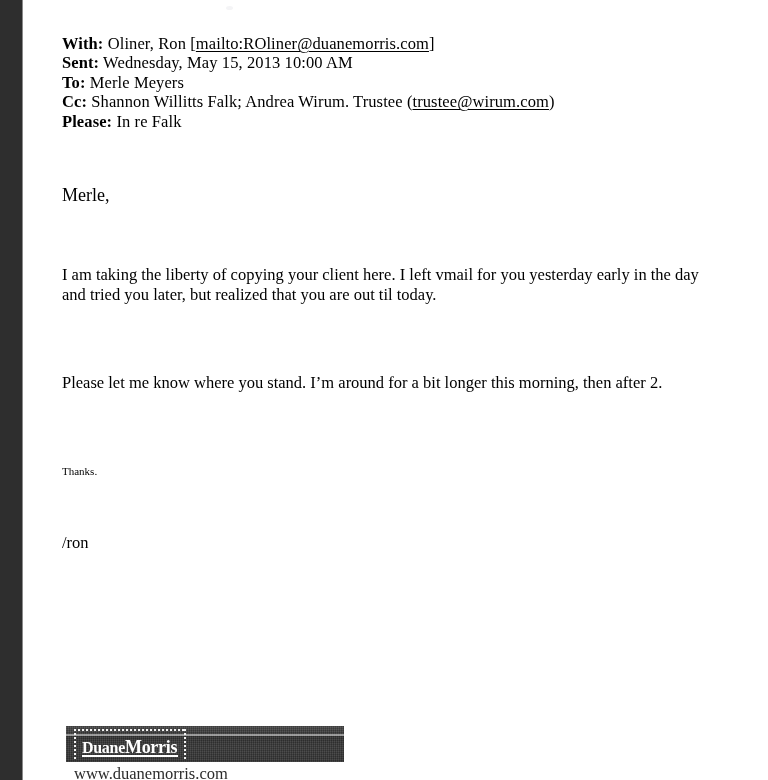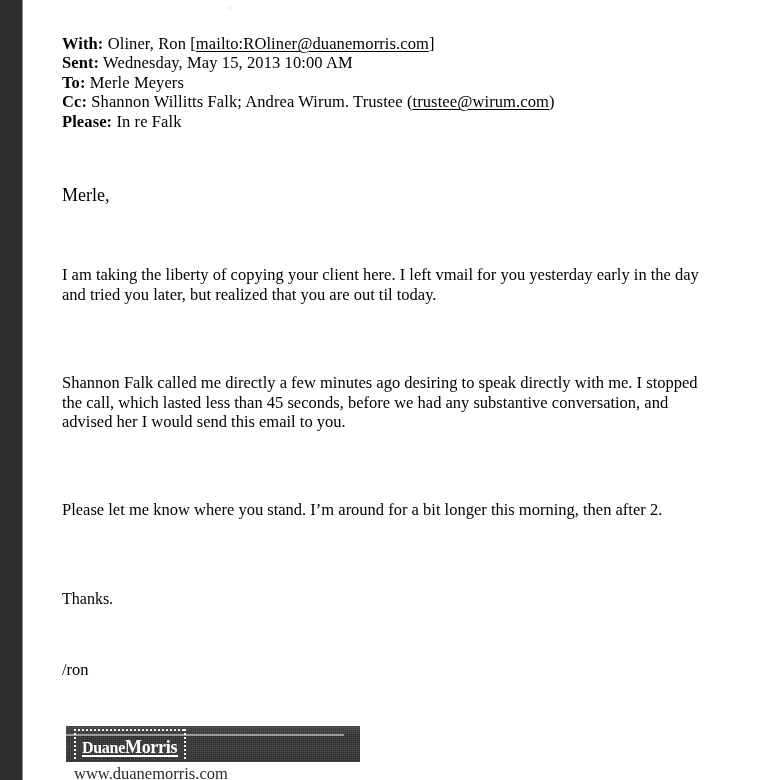--- a/index.html
+++ b/index.html
@@ -86,21 +86,21 @@
   .para {
     font-size: 16.5px;
     line-height: 19.4px;
     margin: 0 0 69px 0;
     text-align: left;
   }
   .para.tight {
     margin-bottom: 69px;
   }
   .signoff {
-    font-size: 16px;
+    font-size: 11px;
     line-height: 19.4px;
     margin: 0 0 52px 0;
   }
   .initials {
     font-size: 16.5px;
     line-height: 19.4px;
     margin: 0;
   }
 
   
@@ -116,21 +116,20 @@
         rgba(255,255,255,0.055) 1px,
         rgba(0,0,0,0.10) 1px,
         rgba(0,0,0,0.10) 2px),
       repeating-linear-gradient(0deg,
         rgba(255,255,255,0.05) 0px,
         rgba(255,255,255,0.05) 1px,
         rgba(0,0,0,0.08) 1px,
         rgba(0,0,0,0.08) 2px),
       linear-gradient(180deg, #4a4a4a 0%, #3c3c3c 22%, #333333 26%, #3a3a3a 60%, #343434 100%);
     overflow: hidden;
-    padding-left: 16px;
   }
   
   #logo-band {
     position: absolute;
     left: 0;
     top: 8px;
     width: 278px;
     height: 2px;
     background: rgba(235,235,235,0.55);
   }
@@ -225,21 +224,20 @@
     <div class="hdr-line">
       <span class="hdr-label">Please:</span>
       <span>In re Falk</span>
     </div>
 
   </div>
 
   <div id="email-body">
     <p class="salutation">Merle,</p>
     <p class="para">I am taking the liberty of copying your client here.  I left vmail for you yesterday early in the day and tried you later, but realized that you are out til today.</p>
-    <p class="para">Shannon Falk called me directly a few minutes ago desiring to speak directly with me.  I stopped the call, which lasted less than 45 seconds, before we had any substantive conversation, and advised her I would send this email to you.</p>
     <p class="para tight">Please let me know where you stand.    I’m around for a bit longer this morning, then after 2.</p>
     <p class="signoff">Thanks.</p>
     <p class="initials">/ron</p>
   </div>
 
   <div id="logo-banner">
     <div id="logo-band"></div>
     <div id="logo-dots-top"></div>
     <div class="logo-dots-v" id="logo-dots-left"></div>
     <div class="logo-dots-v" id="logo-dots-right"></div>

